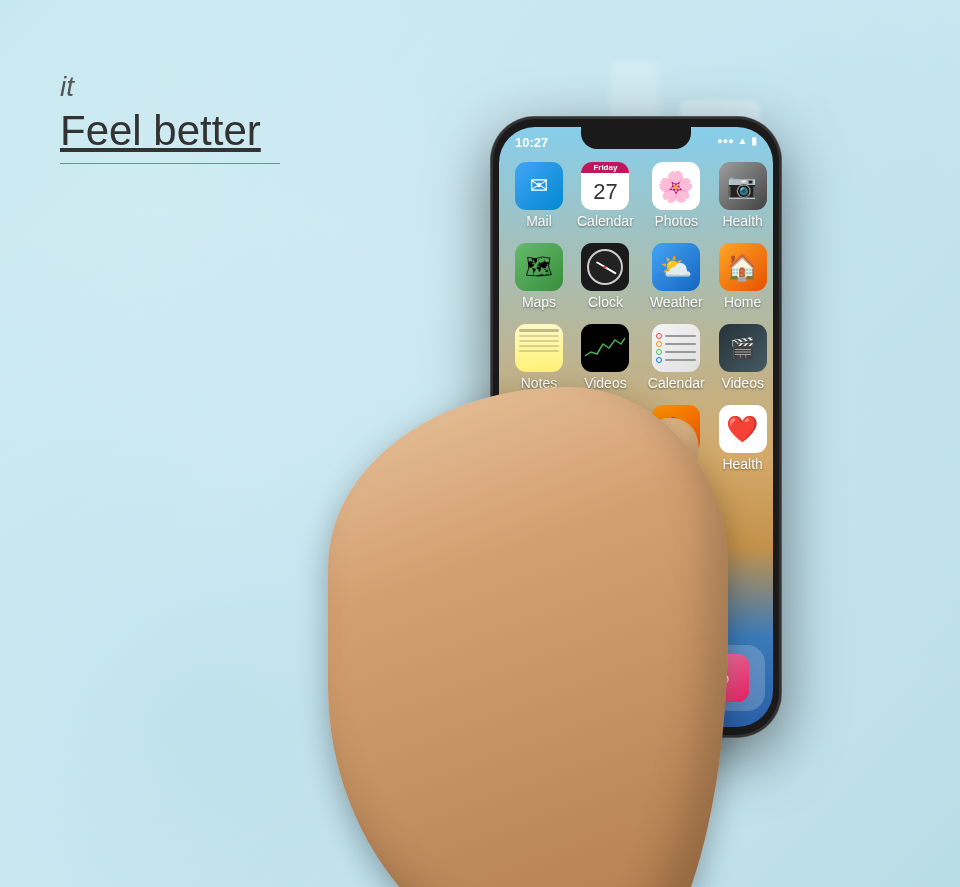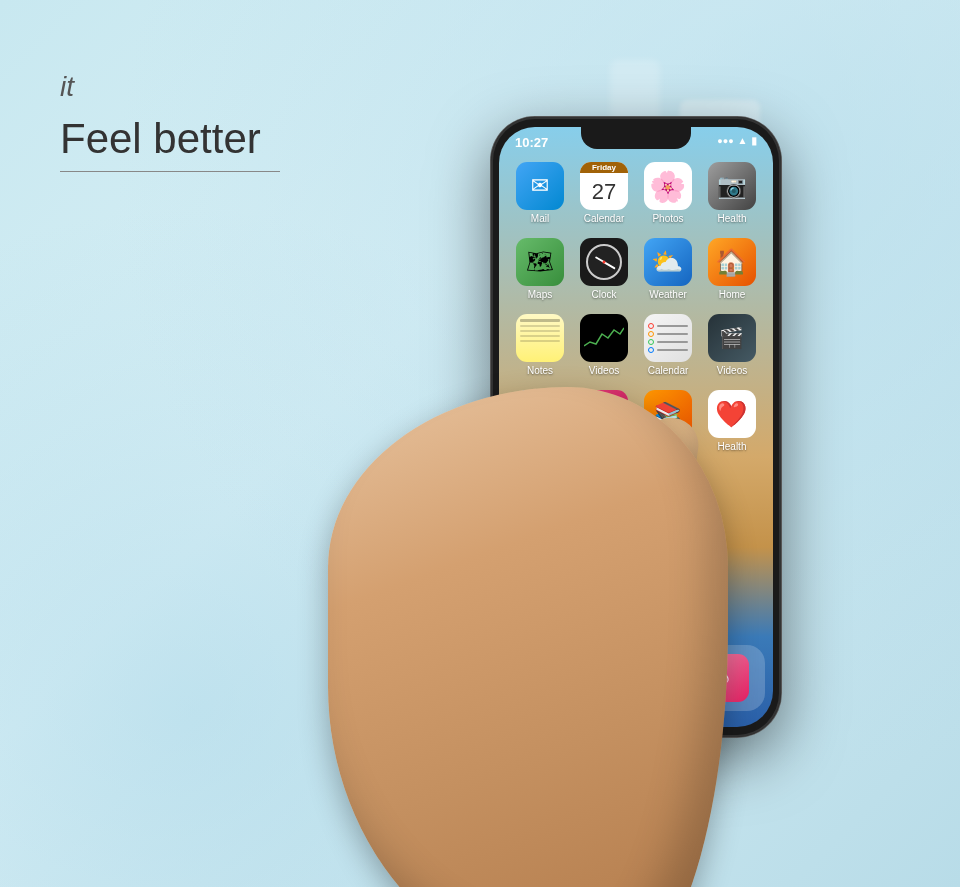--- a/index.html
+++ b/index.html
@@ -29,21 +29,22 @@
     .text-it {
       font-size: 28px;
       color: #555;
       font-style: italic;
       font-weight: 300;
     }
     .text-feel-better {
       font-size: 42px;
       color: #333;
       font-weight: 300;
-      margin-top: 12px;
+      margin-top: 4px;
+      text-decoration: underline;
     }
     .text-underline {
       width: 220px;
       height: 1px;
       background: #888;
       margin-top: 8px;
     }
 
     
     .phone-hand-container {
@@ -132,21 +133,21 @@
       border-radius: 11px;
       display: flex;
       align-items: center;
       justify-content: center;
       font-size: 24px;
       position: relative;
       overflow: visible;
     }
 
     .app-label {
-      font-size: 10px;
+      font-size: 14px;
       color: white;
       text-shadow: 0 1px 2px rgba(0,0,0,0.5);
       text-align: center;
     }
 
     
     .dock {
       position: absolute;
       bottom: 16px;
       left: 8px;
@@ -219,21 +220,21 @@
     .calendar-inner {
       width: 100%;
       height: 100%;
       background: white;
       border-radius: 11px;
       display: flex;
       flex-direction: column;
       overflow: hidden;
     }
     .cal-header {
-      background: #a16207;
+      background: #be185d;
       color: white;
       font-size: 8px;
       text-align: center;
       padding: 1px 0;
       font-weight: 600;
     }
     .cal-day {
       color: #333;
       font-size: 22px;
       font-weight: 300;

